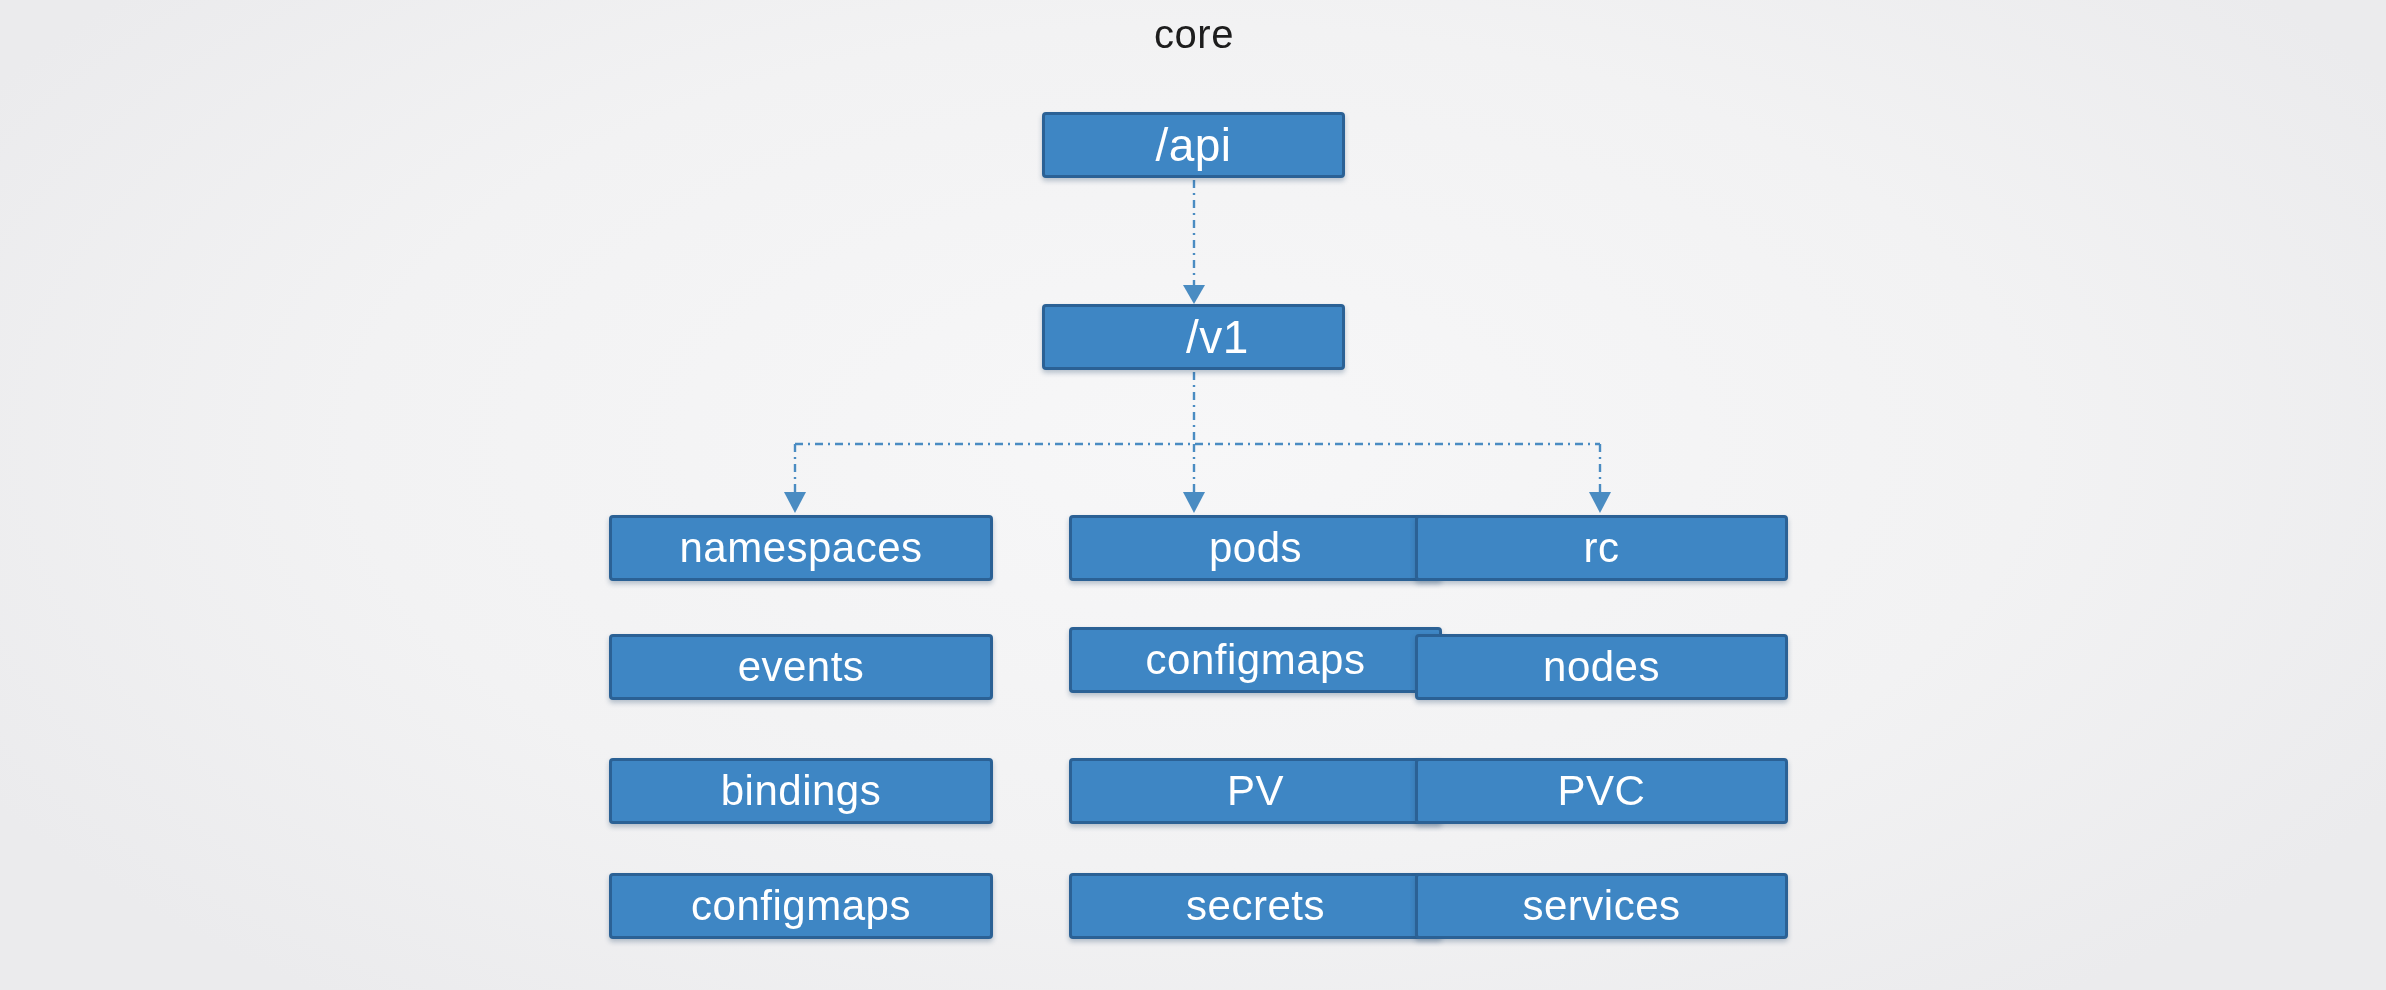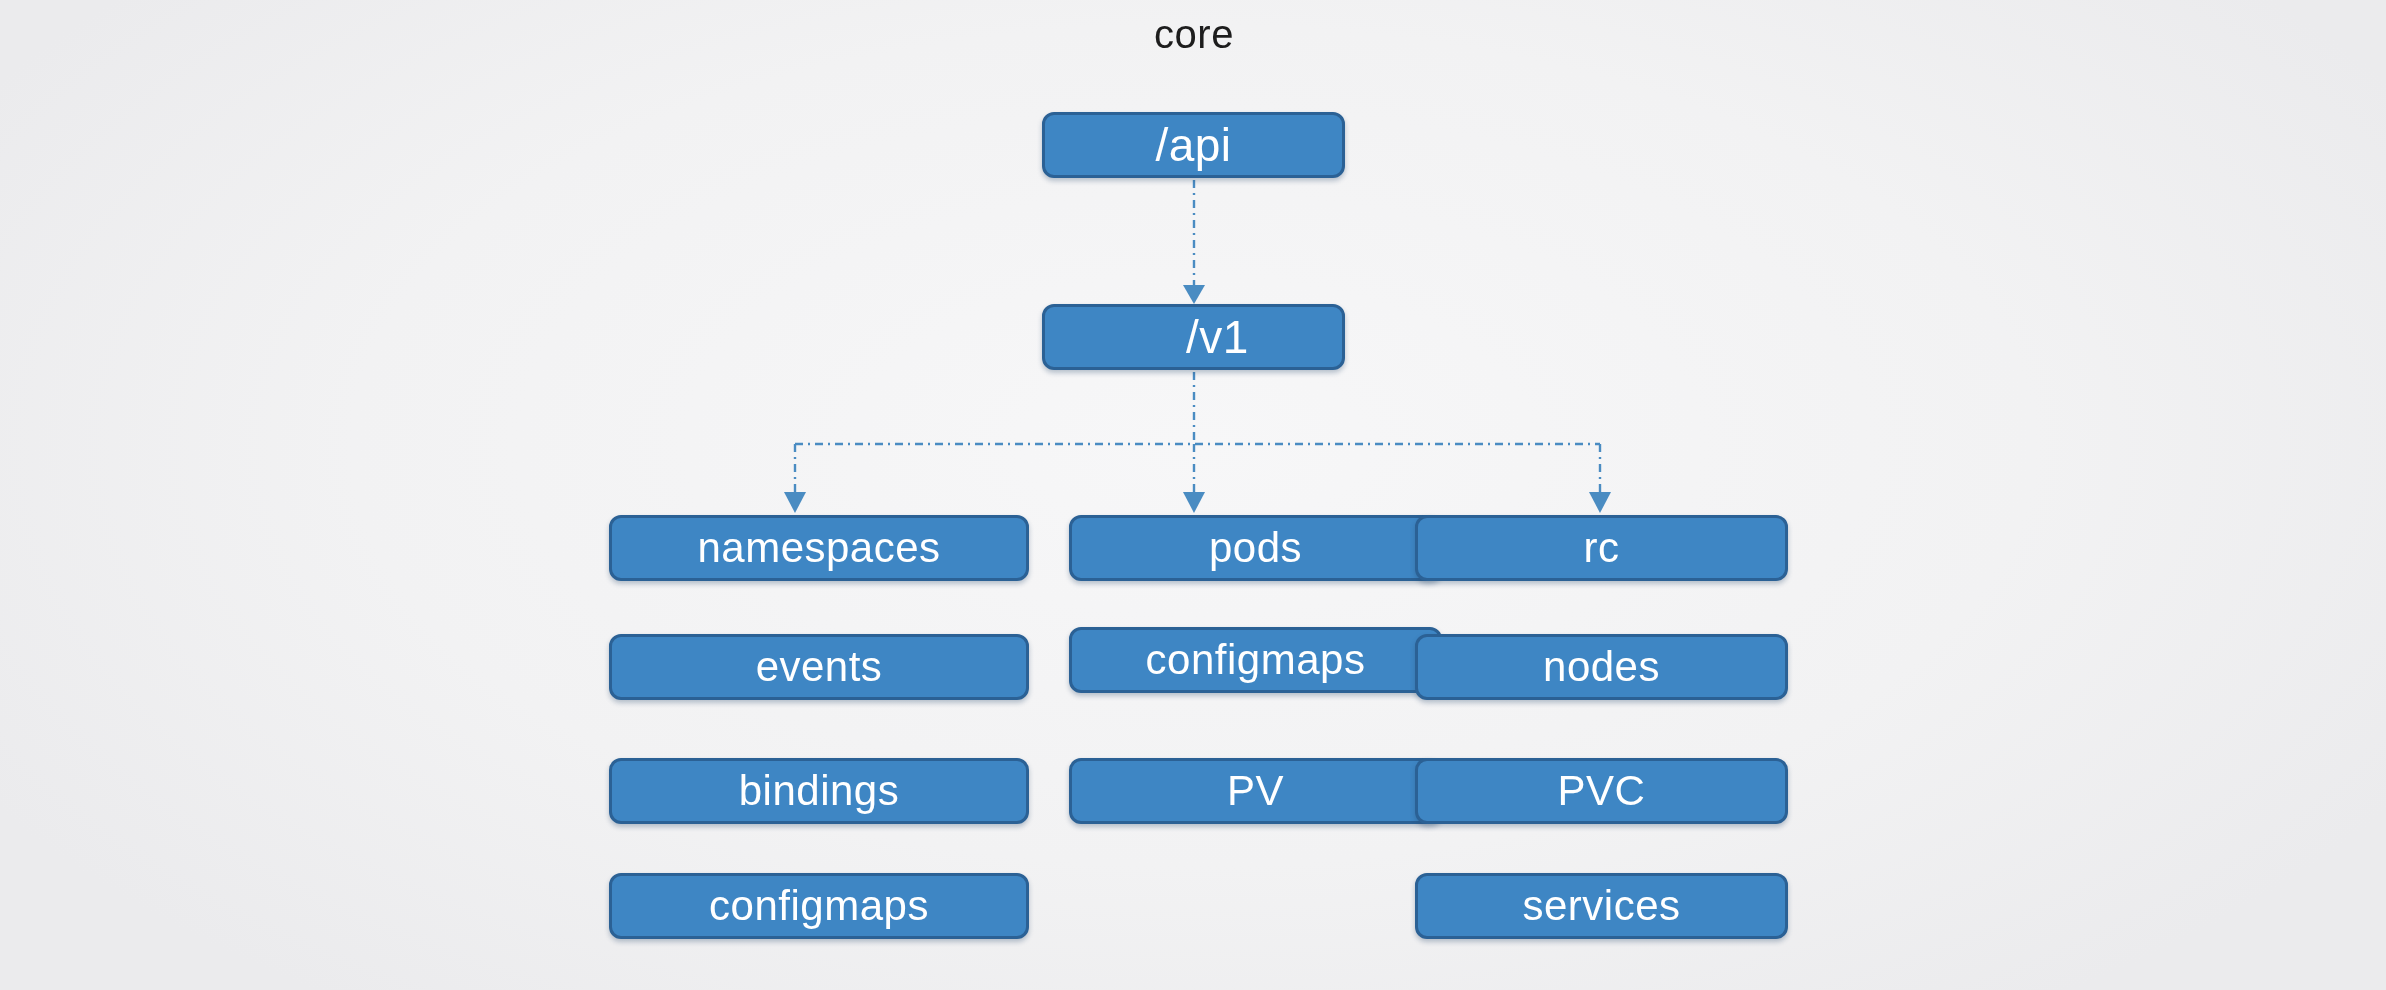--- a/index.html
+++ b/index.html
@@ -28,38 +28,38 @@
     font-size: 40px;
     color: var(--title-color, #1d1d1d);
     letter-spacing: 0.5px;
   }
   .node {
     position: absolute;
     box-sizing: border-box;
     height: 66px;
     background: var(--box-fill, #3e86c4);
     border: 3px solid var(--box-border, #2b6195);
-    border-radius: 12px;
+    border-radius: 4px;
     color: var(--box-text, #ffffff);
     display: flex;
     align-items: center;
     justify-content: center;
     font-size: 42px;
     letter-spacing: 0.5px;
     box-shadow: 0 3px 5px rgba(35, 70, 105, 0.30);
   }
   .node.tree {
     left: 1042px;
     width: 303px;
     font-size: 46px;
   }
   #node-api     { top: 112px; }
   #node-v1      { top: 304px; padding-left: 48px; }
 
-  .col-0 { left: 609px;  width: 420px; }
+  .col-0 { left: 609px;  width: 384px; }
   .col-1 { left: 1069px; width: 373px; }
   .col-2 { left: 1415px; width: 373px; }
 
   .row-0 { top: 515px; }
   .row-1 { top: 634px; }
   .row-1.col-1 { top: 627px; }  
   .row-2 { top: 758px; }
   .row-3 { top: 873px; }
 
   .connector-layer {
@@ -112,15 +112,16 @@
 
   <div class="node col-0 row-1">events</div>
   <div class="node col-1 row-1">configmaps</div>
   <div class="node col-2 row-1">nodes</div>
 
   <div class="node col-0 row-2">bindings</div>
   <div class="node col-1 row-2">PV</div>
   <div class="node col-0 row-3">configmaps</div>
 
   <div class="node col-2 row-2">PVC</div>
+  <div class="node col-1 row-3">secrets</div>
   <div class="node col-2 row-3">services</div>
 
 </div>
 
 </body></html>

